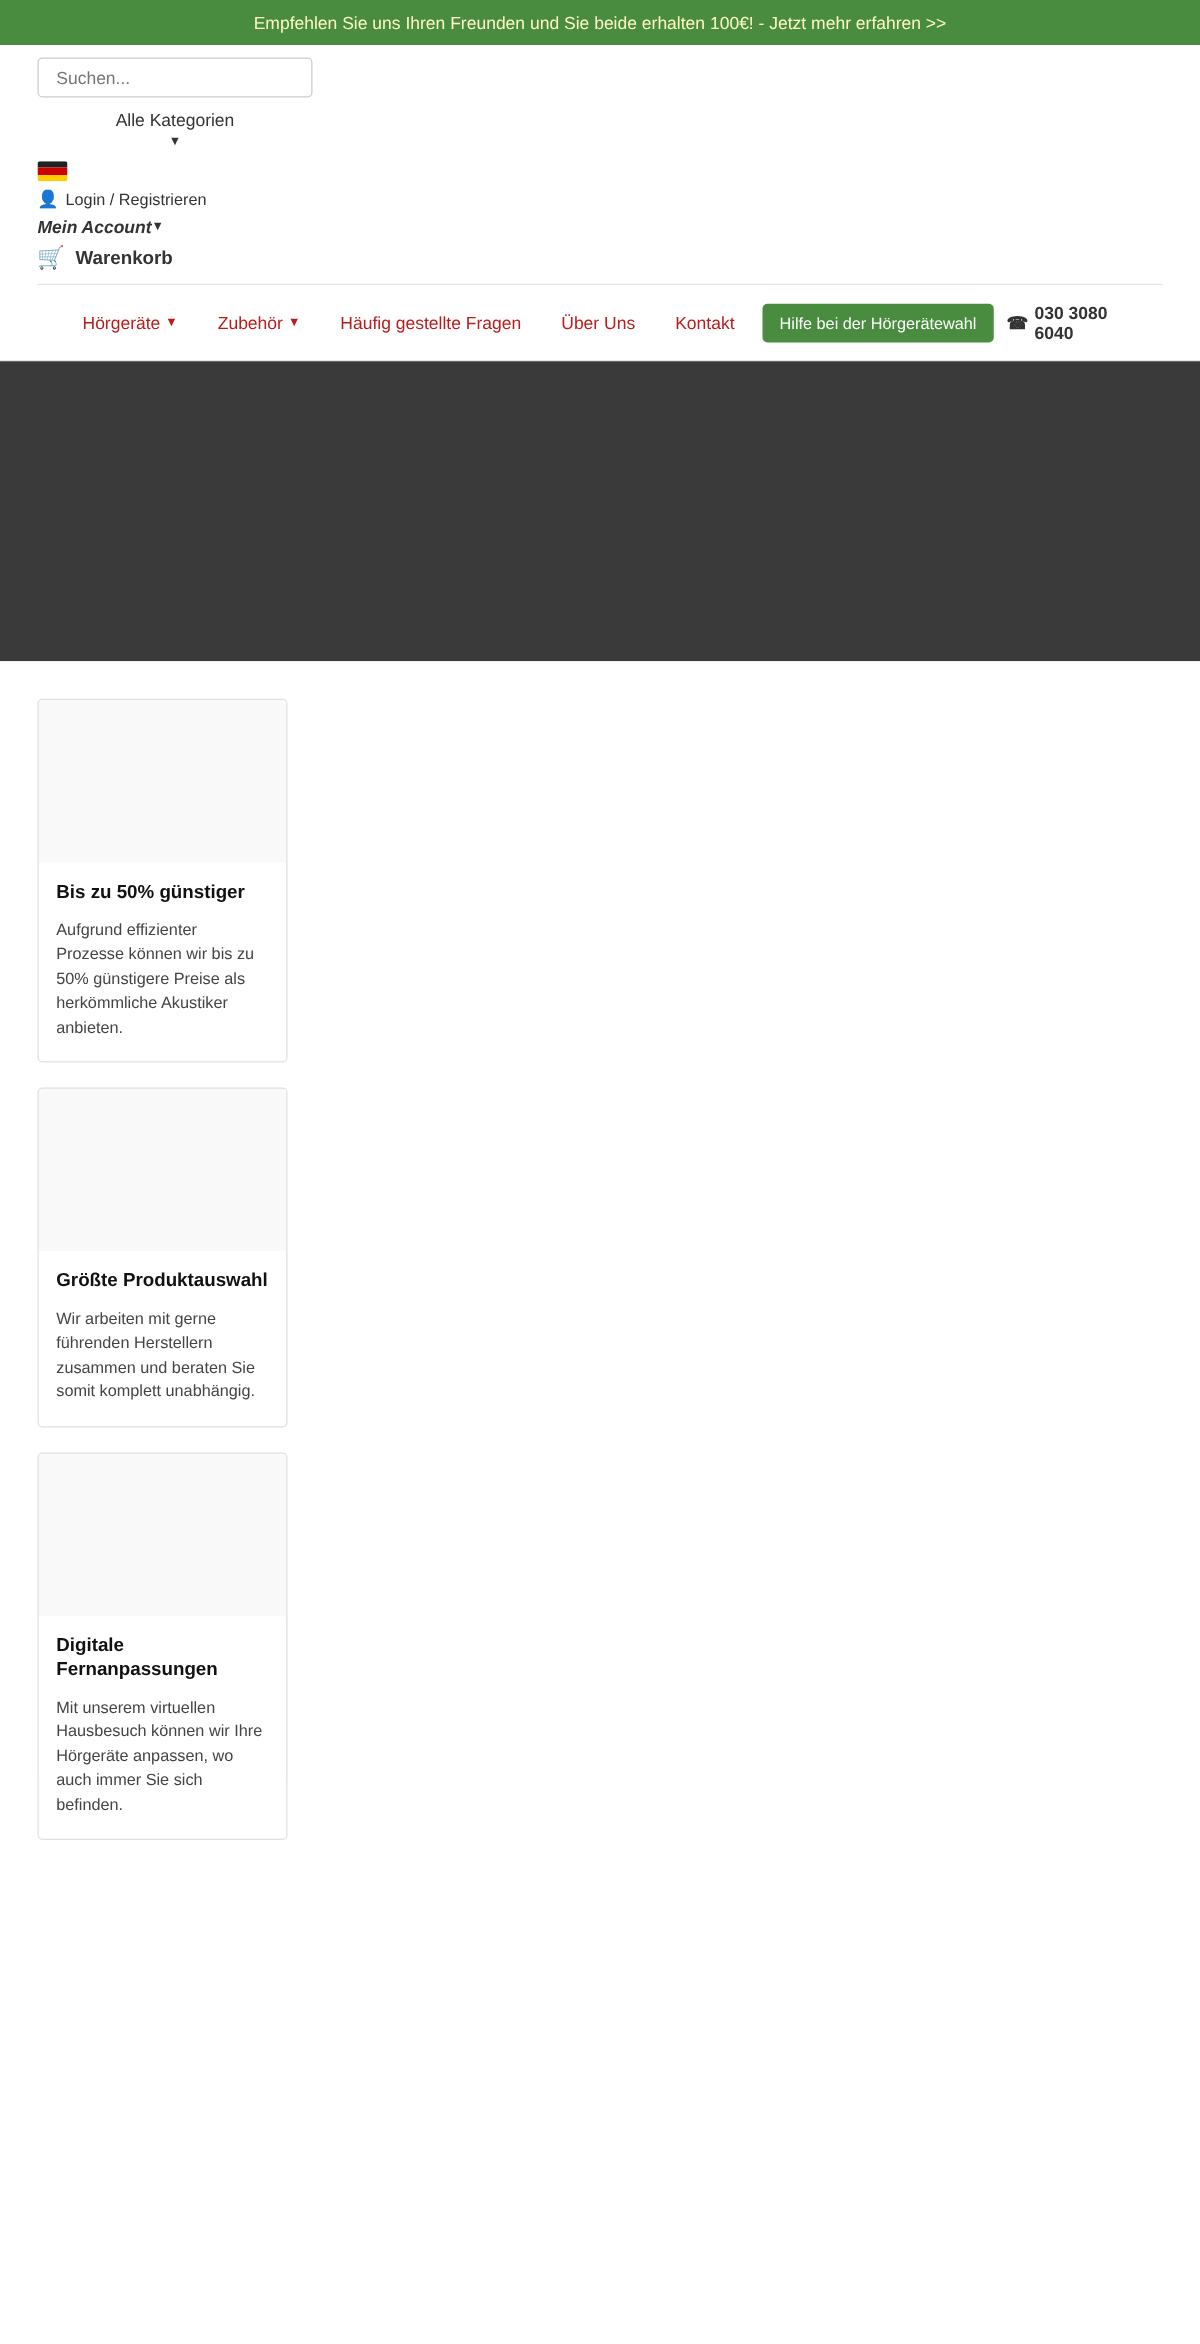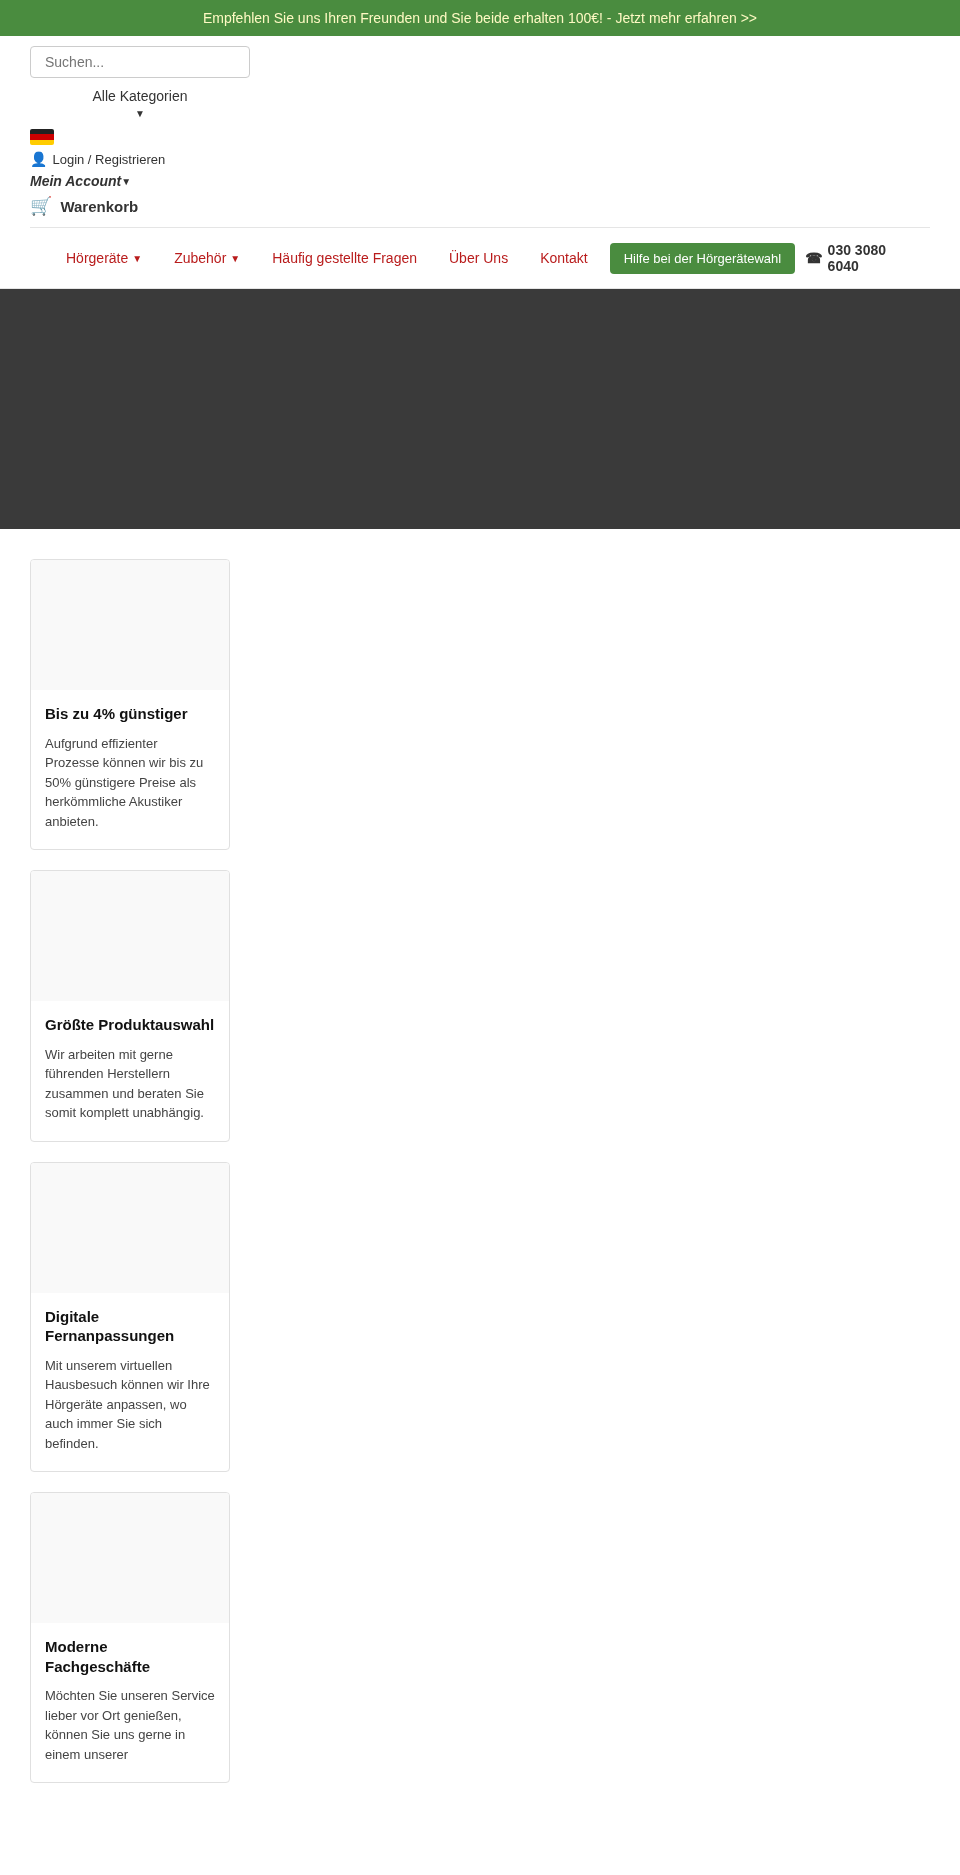--- a/index.html
+++ b/index.html
@@ -266,42 +266,35 @@
   </nav>
 </div>
 
 <div class="hero"></div>
 
 <div class="features-section">
 
   <div class="feature-card">
     <div class="feature-card-image"></div>
     <div class="feature-card-body">
-      <div class="feature-card-title">Bis zu 4% günstiger</div>
+      <div class="feature-card-title">Bis zu 50% günstiger</div>
       <div class="feature-card-text">Aufgrund effizienter Prozesse können wir bis zu 50% günstigere Preise als herkömmliche Akustiker anbieten.</div>
     </div>
   </div>
 
   <div class="feature-card">
     <div class="feature-card-image"></div>
     <div class="feature-card-body">
       <div class="feature-card-title">Größte Produktauswahl</div>
       <div class="feature-card-text">Wir arbeiten mit gerne führenden Herstellern zusammen und beraten Sie somit komplett unabhängig.</div>
     </div>
   </div>
 
   <div class="feature-card">
     <div class="feature-card-image"></div>
     <div class="feature-card-body">
       <div class="feature-card-title">Digitale Fernanpassungen</div>
       <div class="feature-card-text">Mit unserem virtuellen Hausbesuch können wir Ihre Hörgeräte anpassen, wo auch immer Sie sich befinden.</div>
     </div>
   </div>
 
-  <div class="feature-card">
-    <div class="feature-card-image"></div>
-    <div class="feature-card-body">
-      <div class="feature-card-title">Moderne Fachgeschäfte</div>
-      <div class="feature-card-text">Möchten Sie unseren Service lieber vor Ort genießen, können Sie uns gerne in einem unserer</div>
-    </div>
-  </div>
 
 </div>
 
 </body></html>

